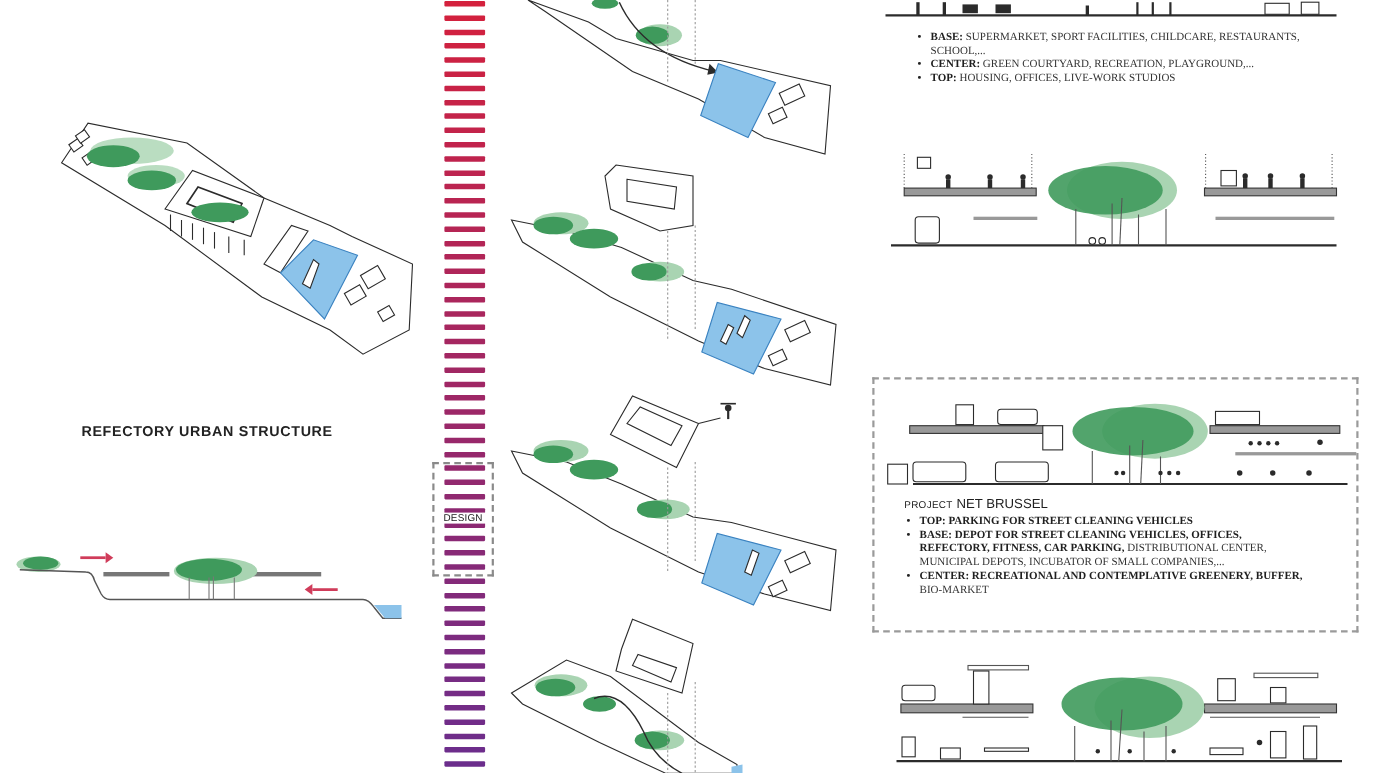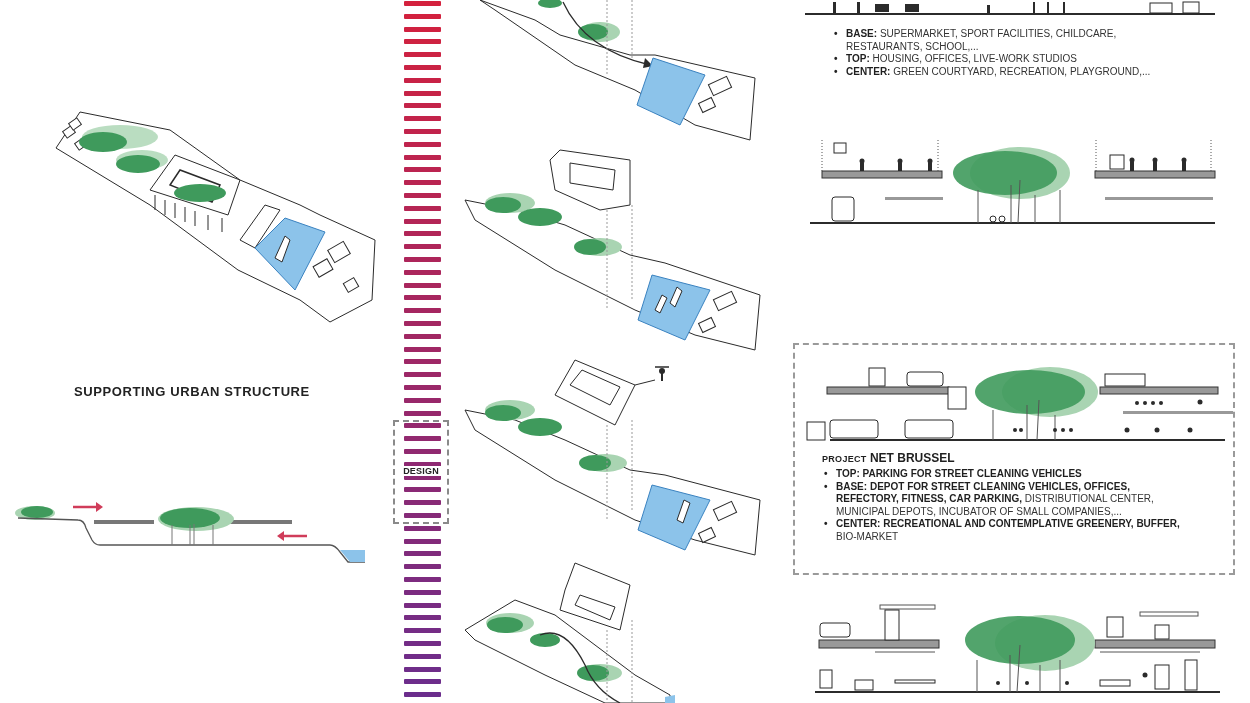--- a/index.html
+++ b/index.html
@@ -2,28 +2,28 @@
 <html><head>
 <meta charset="utf-8">
 <style>
   html,body{margin:0;padding:0;background:#ffffff;}
   body{width:1250px;height:703px;position:relative;overflow:hidden;font-family:"Liberation Sans","DejaVu Sans",sans-serif;color:#1f1f1f;}
   svg{position:absolute;overflow:visible;}
   .title-main{position:absolute;left:74px;top:384px;font-size:13px;font-weight:bold;letter-spacing:0.6px;color:#222;white-space:nowrap;}
   .stripes{position:absolute;left:404px;top:0;width:37px;height:703px;}
   .stripe{position:absolute;left:0;width:37px;height:5px;border-radius:1px;}
   .design-box{position:absolute;left:393px;top:420px;width:56px;height:104px;border:2px dashed #8a8a8a;box-sizing:border-box;background:transparent;}
-  .design-label{position:absolute;left:0;right:0;top:44px;text-align:center;font-size:9px;font-weight:bold;color:#222;background:#fff;letter-spacing:0.2px;}
+  .design-label{position:absolute;left:0;right:0;top:44px;text-align:center;font-size:9px;font-weight:normal;color:#222;background:#fff;letter-spacing:0.2px;}
   .bullets{position:absolute;font-size:10px;line-height:12.6px;color:#333;margin:0;padding:0;list-style:none;}
-  .bullets li{position:relative;padding-left:14px;}
+  .bullets li{position:relative;padding-left:14px;font-family:Liberation Serif, serif;}
   .bullets li::before{content:"\2022";position:absolute;left:2px;top:0;color:#222;font-weight:bold;}
   .bullets b{color:#1f1f1f;}
   .bullets .bold-line{font-weight:bold;color:#1f1f1f;}
   .proj-box{position:absolute;left:793px;top:343px;width:442px;height:232px;border:2px dashed #9a9a9a;box-sizing:border-box;}
-  .proj-title{position:absolute;left:822px;top:451px;font-size:12px;font-weight:bold;color:#1f1f1f;white-space:nowrap;}
+  .proj-title{position:absolute;left:822px;top:451px;font-size:12px;font-weight:normal;color:#1f1f1f;white-space:nowrap;}
   .proj-title .small{font-size:9px;letter-spacing:0.3px;}
 </style>
 </head>
 <body>
 
 <svg width="380" height="330" style="left:0;top:0;">
 
   <path d="M56,148 L80,112 L170,130 L240,180 L300,205 L320,215 L375,240 L372,300 L330,322 L300,300 L238,270 L150,205 Z" fill="#fff" stroke="#2b2b2b" stroke-width="1"></path>
 
   <g stroke="#2b2b2b" stroke-width="1" fill="#fff">
@@ -57,21 +57,21 @@
   <path d="M255,248 L285,218 L325,232 L295,290 Z" fill="#8cc3ea" stroke="#3a82c0" stroke-width="1"></path>
   <path d="M275,258 L285,236 L290,240 L282,262 Z" fill="#fff" stroke="#2b2b2b" stroke-width="1"></path>
 
   <g stroke="#2b2b2b" stroke-width="1" fill="#fff">
     <rect x="330" y="245" width="18" height="14" transform="rotate(-30 339 252)"></rect>
     <rect x="315" y="262" width="16" height="12" transform="rotate(-30 323 268)"></rect>
     <rect x="345" y="280" width="12" height="10" transform="rotate(-30 351 285)"></rect>
   </g>
 </svg>
 
-<div class="title-main">SUPPORTING URBAN STRUCTURE</div>
+<div class="title-main">REFECTORY URBAN STRUCTURE</div>
 
 <svg width="380" height="110" style="left:0;top:480px;">
   <ellipse cx="35" cy="33" rx="20" ry="7" fill="#a9d4b2"></ellipse>
   <ellipse cx="37" cy="32" rx="16" ry="6" fill="#3f9a5c"></ellipse>
   <path d="M18,38 L78,40 Q84,40 86,48 L92,60 Q95,65 100,65 L330,65 Q335,65 340,72 L348,82 L365,82" fill="none" stroke="#555" stroke-width="1.3"></path>
   <rect x="94" y="40" width="60" height="4" fill="#777"></rect>
   <rect x="230" y="40" width="62" height="4" fill="#777"></rect>
   <ellipse cx="196" cy="39" rx="38" ry="12" fill="#a9d4b2"></ellipse>
   <ellipse cx="190" cy="38" rx="30" ry="10" fill="#3f9a5c"></ellipse>
   <g stroke="#777" stroke-width="1">
@@ -239,22 +239,22 @@
       <rect x="228" y="2" width="2" height="12"></rect>
       <rect x="242" y="2" width="2" height="12"></rect>
       <rect x="258" y="2" width="2" height="12"></rect>
     </g>
   <rect x="345" y="3" width="22" height="10" fill="#fff" stroke="#2b2b2b"></rect>
   <rect x="378" y="2" width="16" height="11" fill="#fff" stroke="#2b2b2b"></rect>
 </svg>
 
 <ul class="bullets" style="left:832px;top:28px;width:360px;">
   <li><b>BASE:</b><span> SUPERMARKET, SPORT FACILITIES, CHILDCARE, RESTAURANTS, SCHOOL,...</span></li>
+  <li><b>CENTER:</b><span> GREEN COURTYARD, RECREATION, PLAYGROUND,...</span></li>
   <li><b>TOP:</b><span> HOUSING, OFFICES, LIVE-WORK STUDIOS</span></li>
-  <li><b>CENTER:</b><span> GREEN COURTYARD, RECREATION, PLAYGROUND,...</span></li>
 </ul>
 
 <svg width="410" height="95" style="left:810px;top:135px;">
   <rect x="12" y="36" width="120" height="7" fill="#999" stroke="#333" stroke-width="1"></rect>
   <rect x="285" y="36" width="120" height="7" fill="#999" stroke="#333" stroke-width="1"></rect>
   <line x1="12" y1="5" x2="12" y2="36" stroke="#555" stroke-dasharray="1,2"></line>
   <line x1="128" y1="5" x2="128" y2="36" stroke="#555" stroke-dasharray="1,2"></line>
   <line x1="286" y1="5" x2="286" y2="36" stroke="#555" stroke-dasharray="1,2"></line>
   <line x1="401" y1="5" x2="401" y2="36" stroke="#555" stroke-dasharray="1,2"></line>
   <rect x="24" y="8" width="12" height="10" fill="#fff" stroke="#2b2b2b"></rect>

